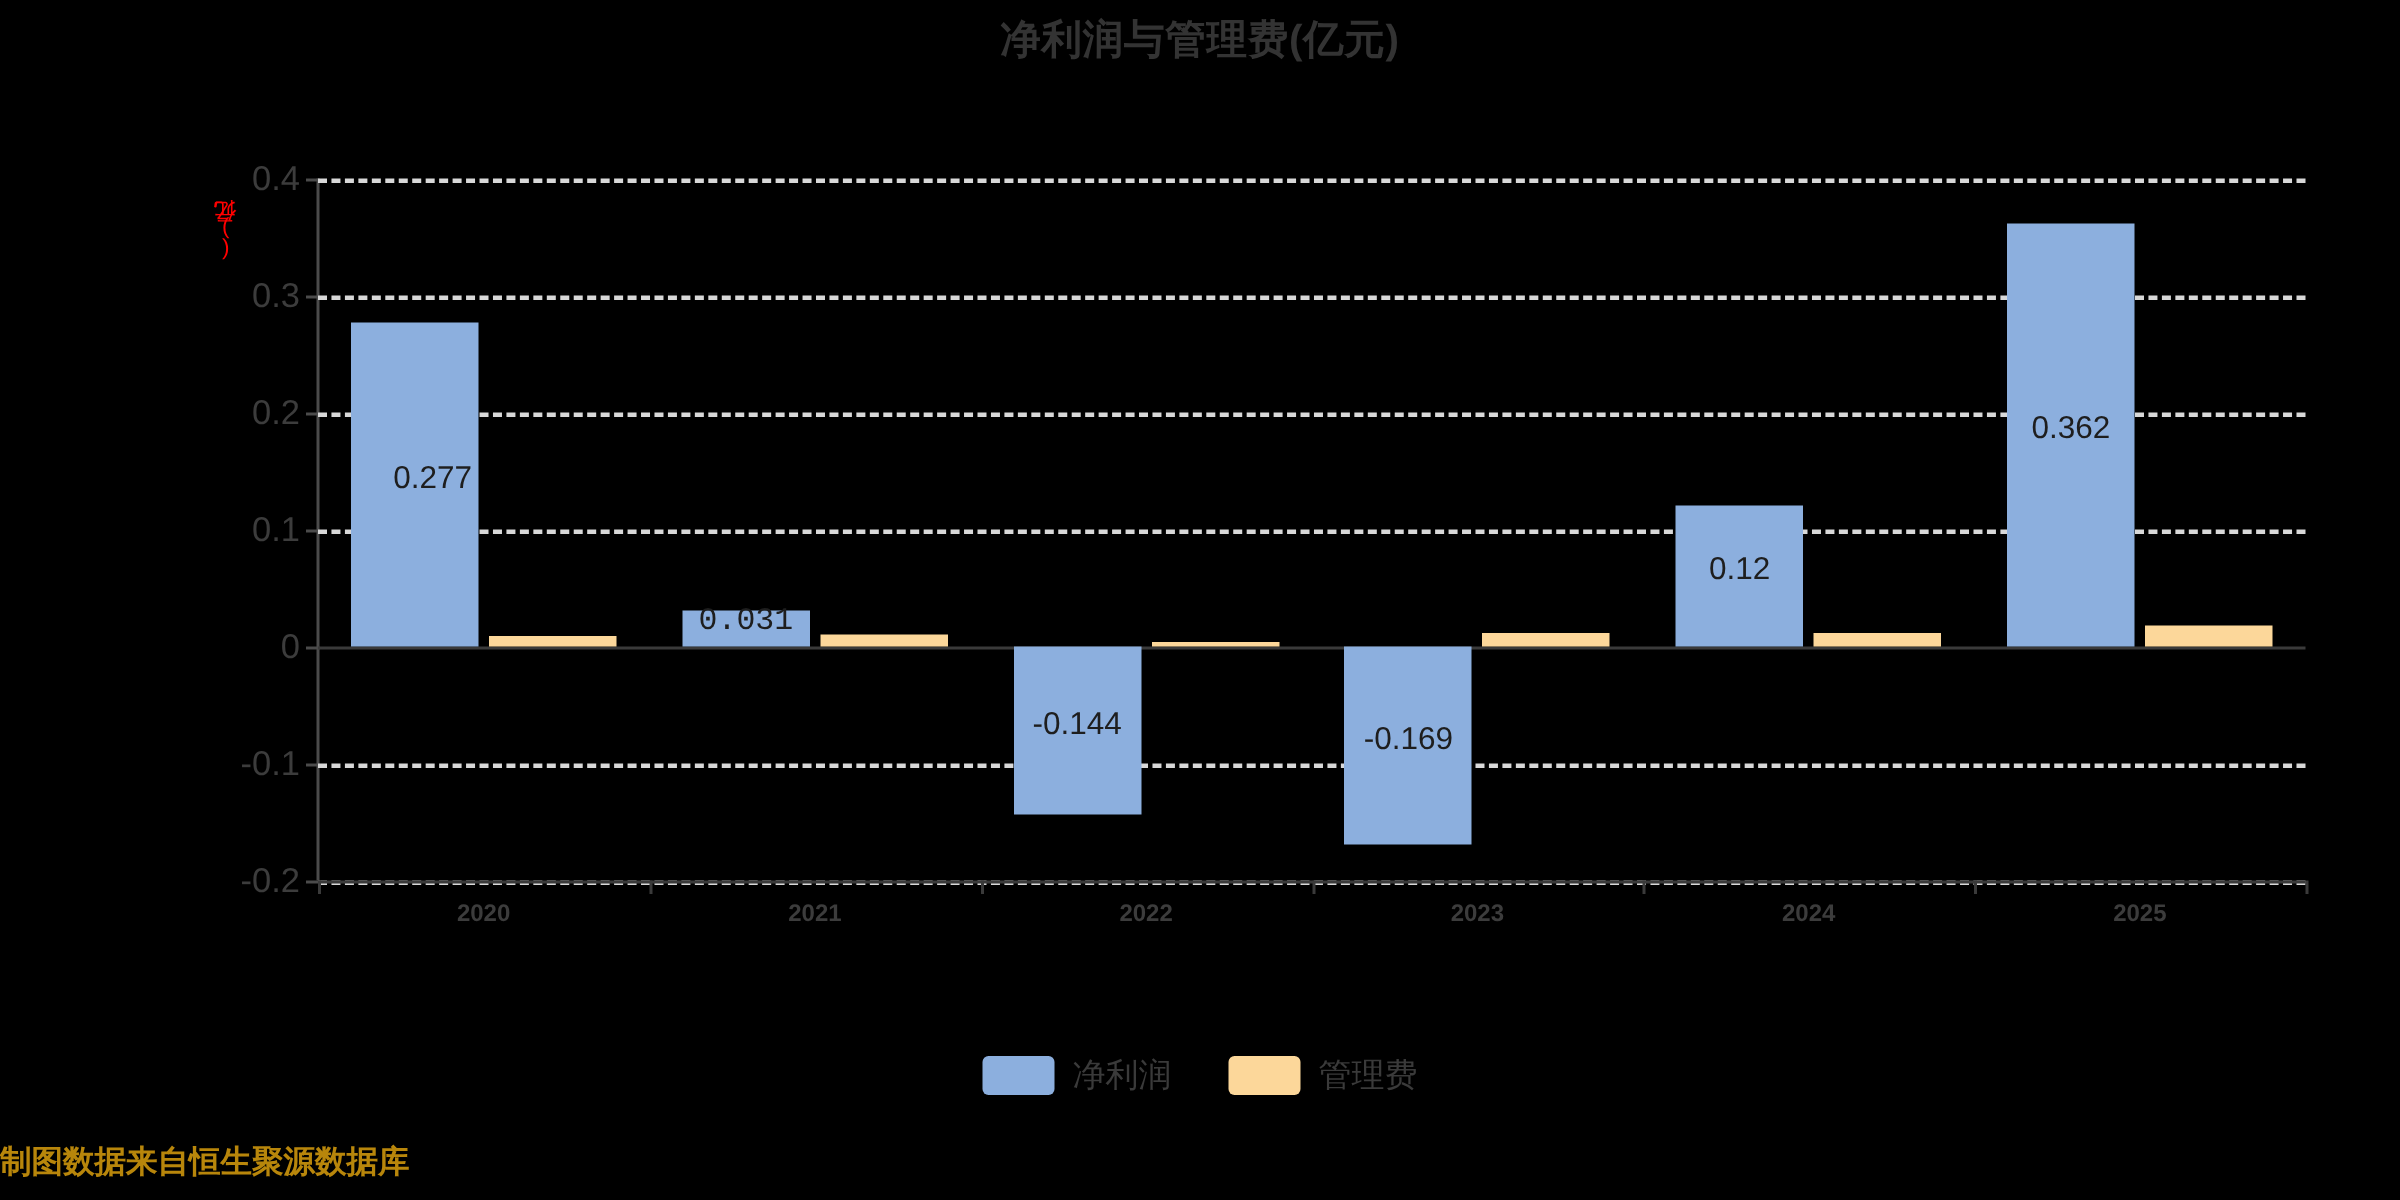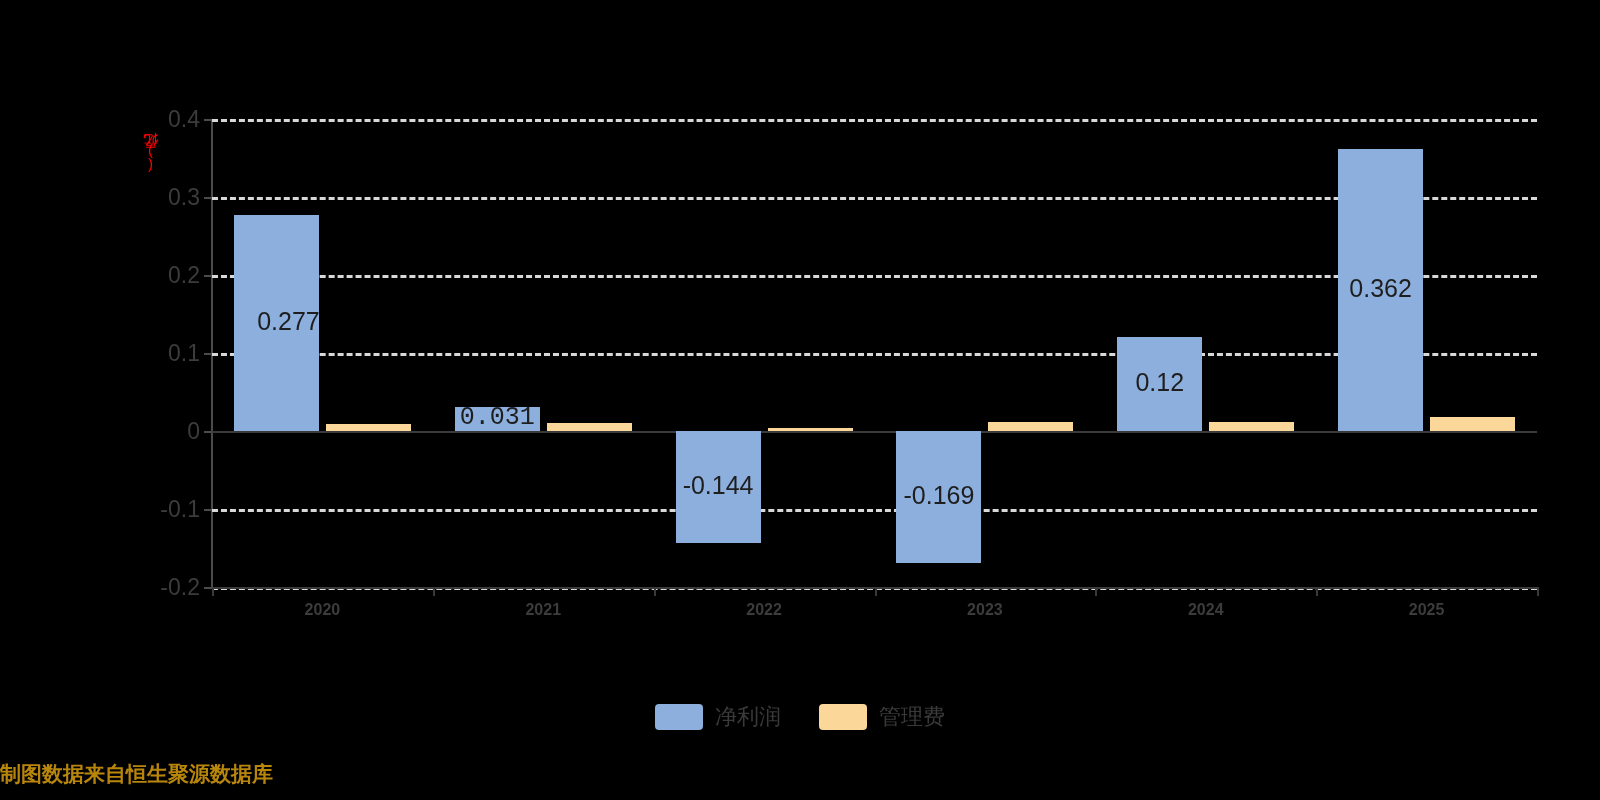--- a/index.html
+++ b/index.html
@@ -118,21 +118,21 @@
   }
   .bar.net {
     background: #8CAFDE;
   }
   .bar.admin {
     background: #FCD79A;
   }
 
   .bar-label {
     position: absolute;
-    font-size: 25px;
+    font-size: 21px;
     color: #1e1e1e;
     white-space: nowrap;
     text-align: right;
     transform: translateX(-50%);
   }
 
   
   #x-axis-line {
     position: absolute;
     left: 212px;
@@ -198,20 +198,21 @@
     font-weight: bold;
     color: #b8860b;
     white-space: nowrap;
   }
 </style>
 </head>
 <body>
 
 <div id="chart-root">
 
+  <div class="chart-title">净利润与管理费(亿元)</div>
 
   <div id="y-unit">(亿元)</div>
 
   <div id="y-axis-spine">
     <div class="y-tick" style="top:0px;"></div>
     <div class="y-tick" style="top:78px;"></div>
     <div class="y-tick" style="top:156px;"></div>
     <div class="y-tick" style="top:234px;"></div>
     <div class="y-tick" style="top:312px;"></div>
     <div class="y-tick" style="top:390px;"></div>

